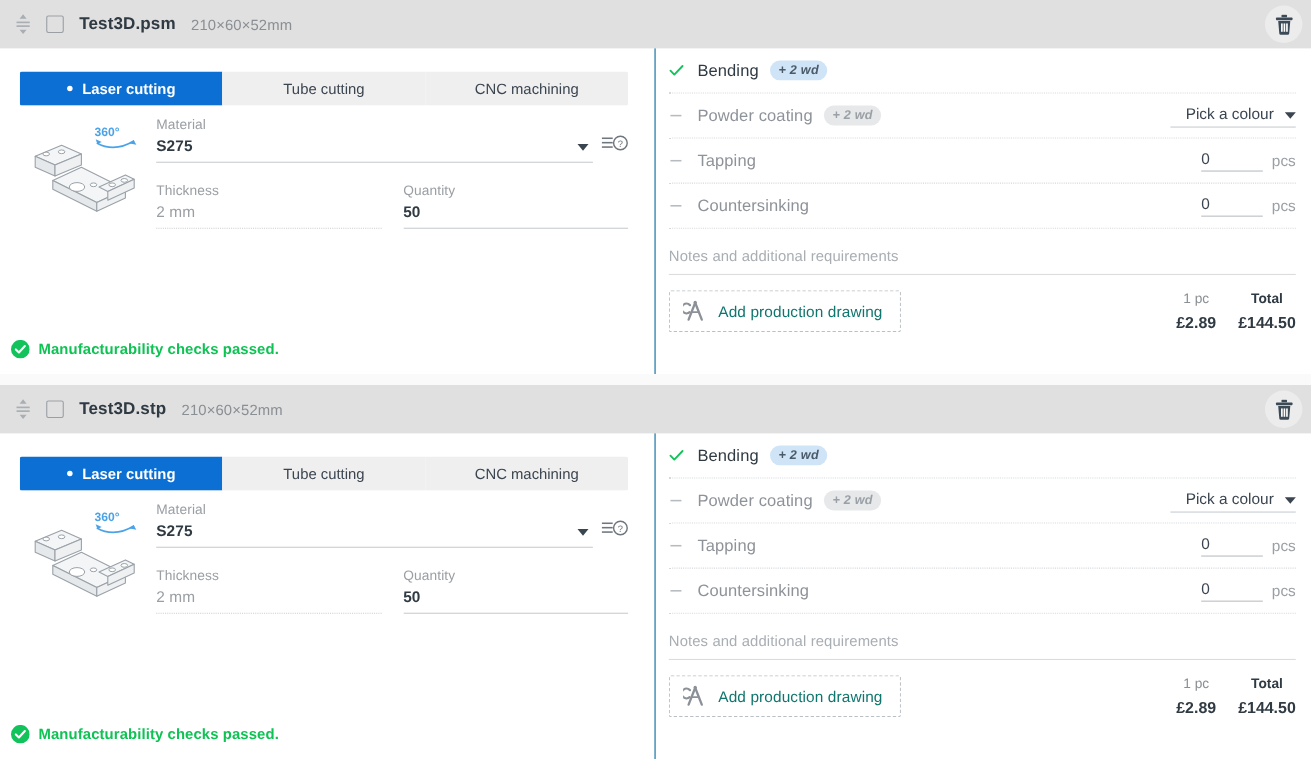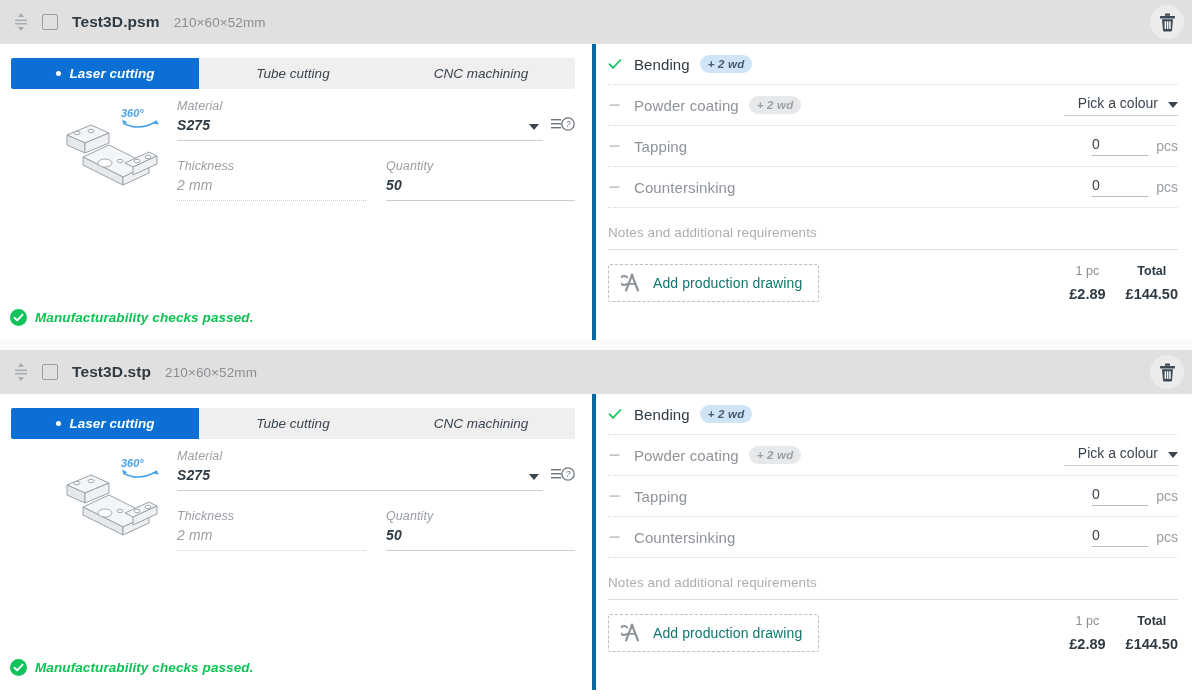--- a/index.html
+++ b/index.html
@@ -38,38 +38,38 @@
   }
   .trash-btn {
     position: absolute; right: 8px; top: 50%; transform: translateY(-50%);
     width: 34px; height: 34px; border-radius: 50%; background: #ececec;
     display: flex; align-items: center; justify-content: center; cursor: pointer;
     border: none;
   }
 
   
   .card-body { display: flex; align-items: stretch; }
-  .left-pane { width: 596px; border-right: 4px solid #0369a1; padding: 1px; position: relative; font-style: italic; }
+  .left-pane { width: 596px; border-right: 1px solid #0369a1; padding: 8px; position: relative; }
   .right-pane { flex: 1; padding: 0 14px 0 12px; }
 
   
   .tabs { display: flex; margin: 13px 16px 0 10px; height: 31px; border-radius: 2px; overflow: hidden; }
   .tab {
     flex: 1; display: flex; align-items: center; justify-content: center;
     font-size: 13.5px; color: #3b4550; background: #efefef; cursor: pointer;
     height: 31px; user-select: none;
   }
   .tab.active { background: #0b6fd4; color: #ffffff; font-weight: bold; }
   .tab .dot {
     width: 5px; height: 5px; border-radius: 50%; background: #ffffff;
     margin-right: 9px; display: inline-block;
   }
 
   
-  .part-row { display: flex; padding: 10px 16px 0 10px; margin-left: 42px; }
+  .part-row { display: flex; padding: 10px 16px 0 10px; }
   .thumb-wrap { width: 112px; flex: 0 0 auto; position: relative; padding-top: 18px; }
   .badge360 { position: absolute; top: 6px; right: 2px; width: 44px; height: 26px; }
   .fields { flex: 1; padding-left: 12px; }
   .field-label { font-size: 12.5px; color: #9a9fa4; margin-bottom: 4px; letter-spacing:.1px;}
   .field-value { font-size: 14px; color: #2f3a43; font-weight: bold; letter-spacing:.1px;}
   .field-value.dim { color: #9a9fa4; font-weight: normal; }
 
   .field { position: relative; }
   .field .underline { border-bottom: 1px solid #c9ced2; margin-top: 7px; }
   .field .underline.dotted { border-bottom: 1px dotted #c9ced2; }

